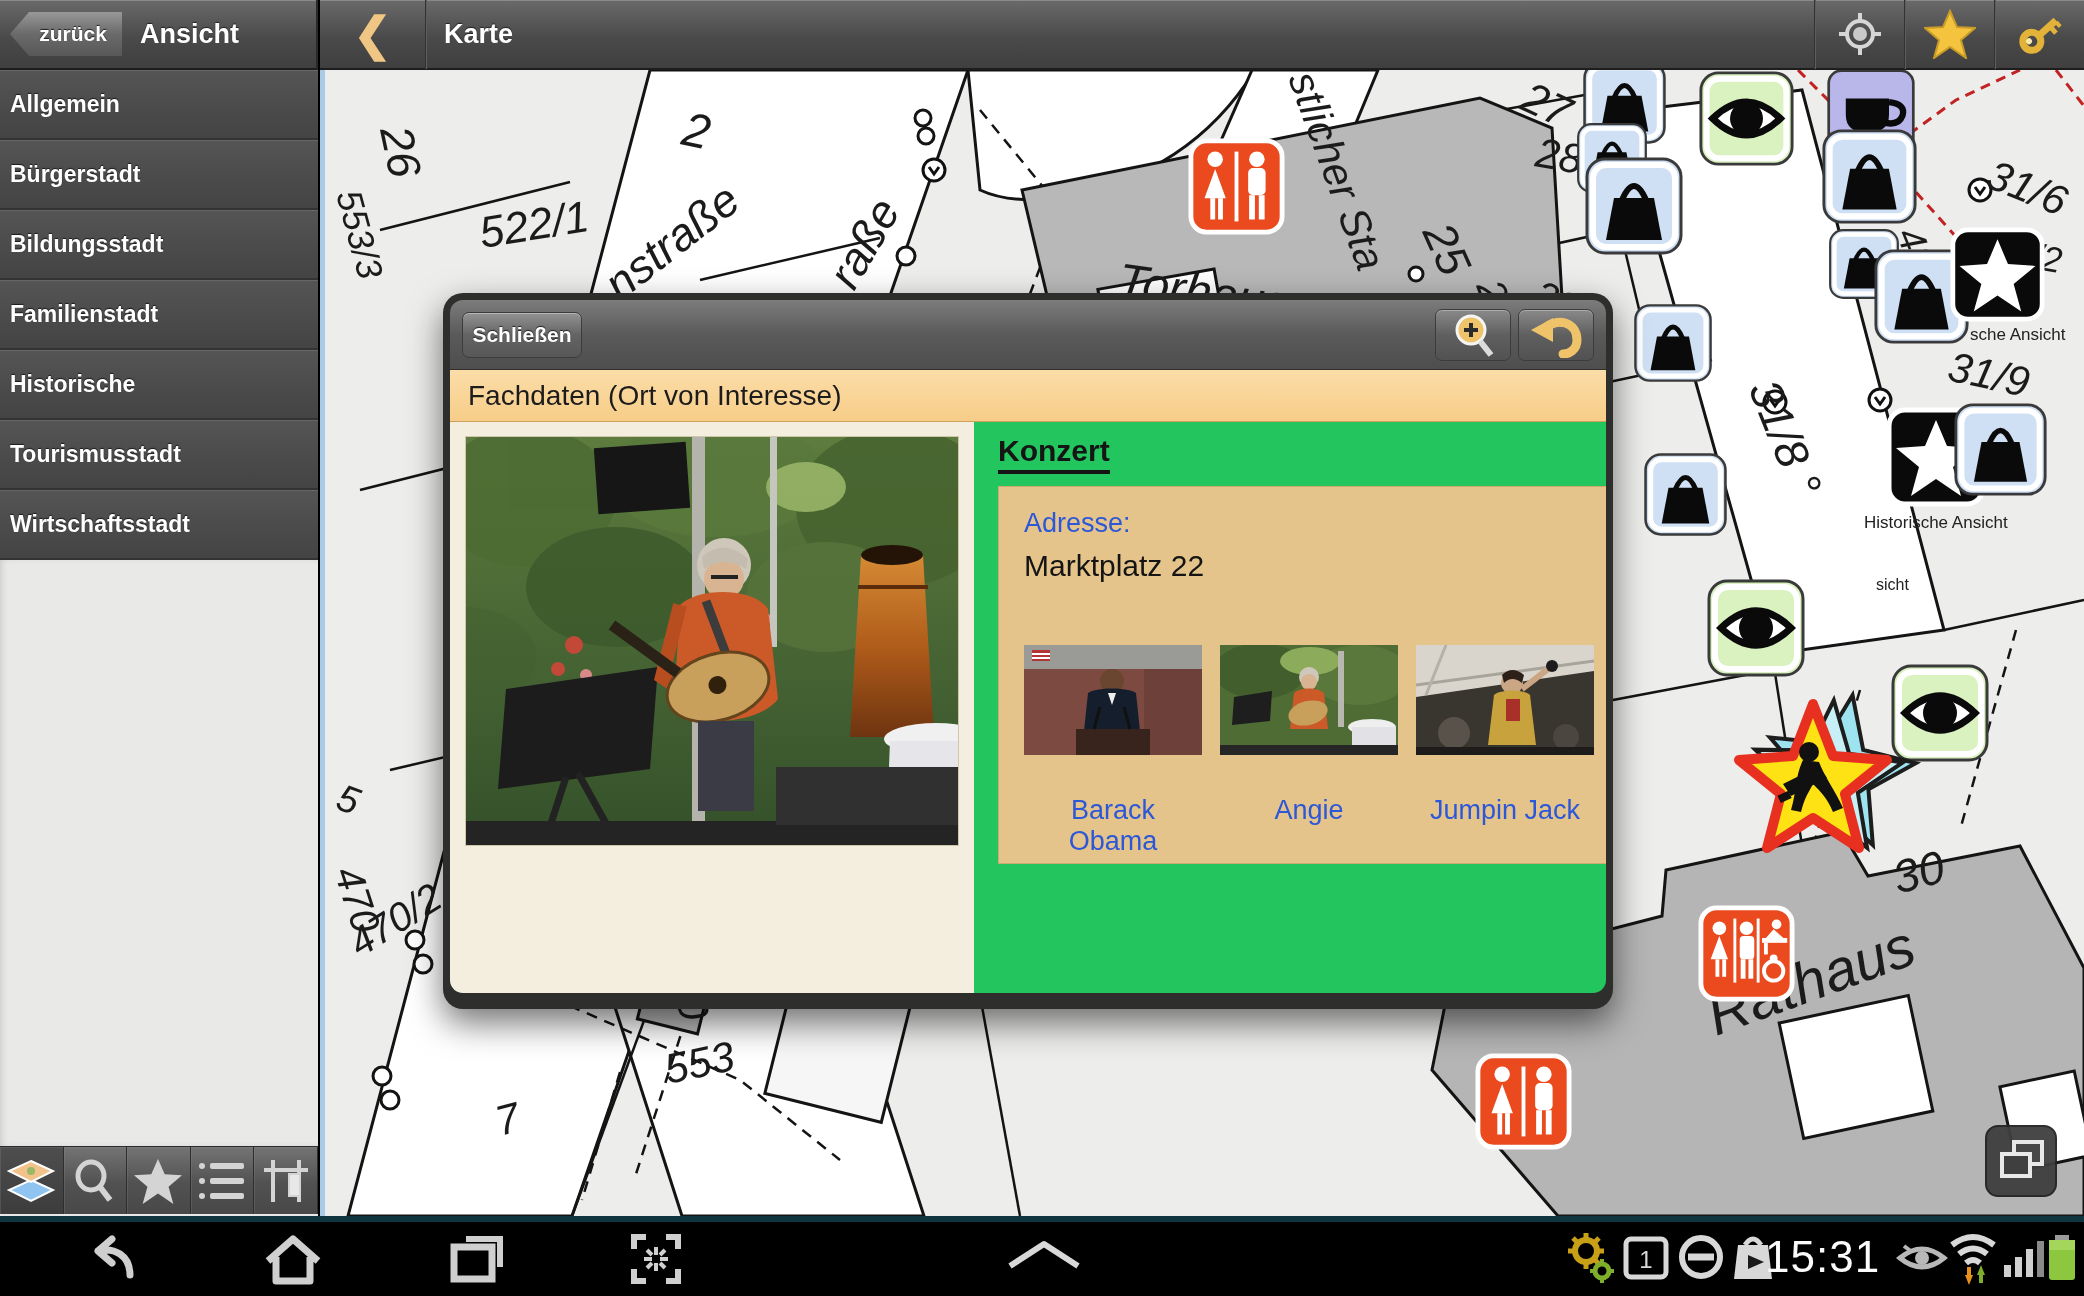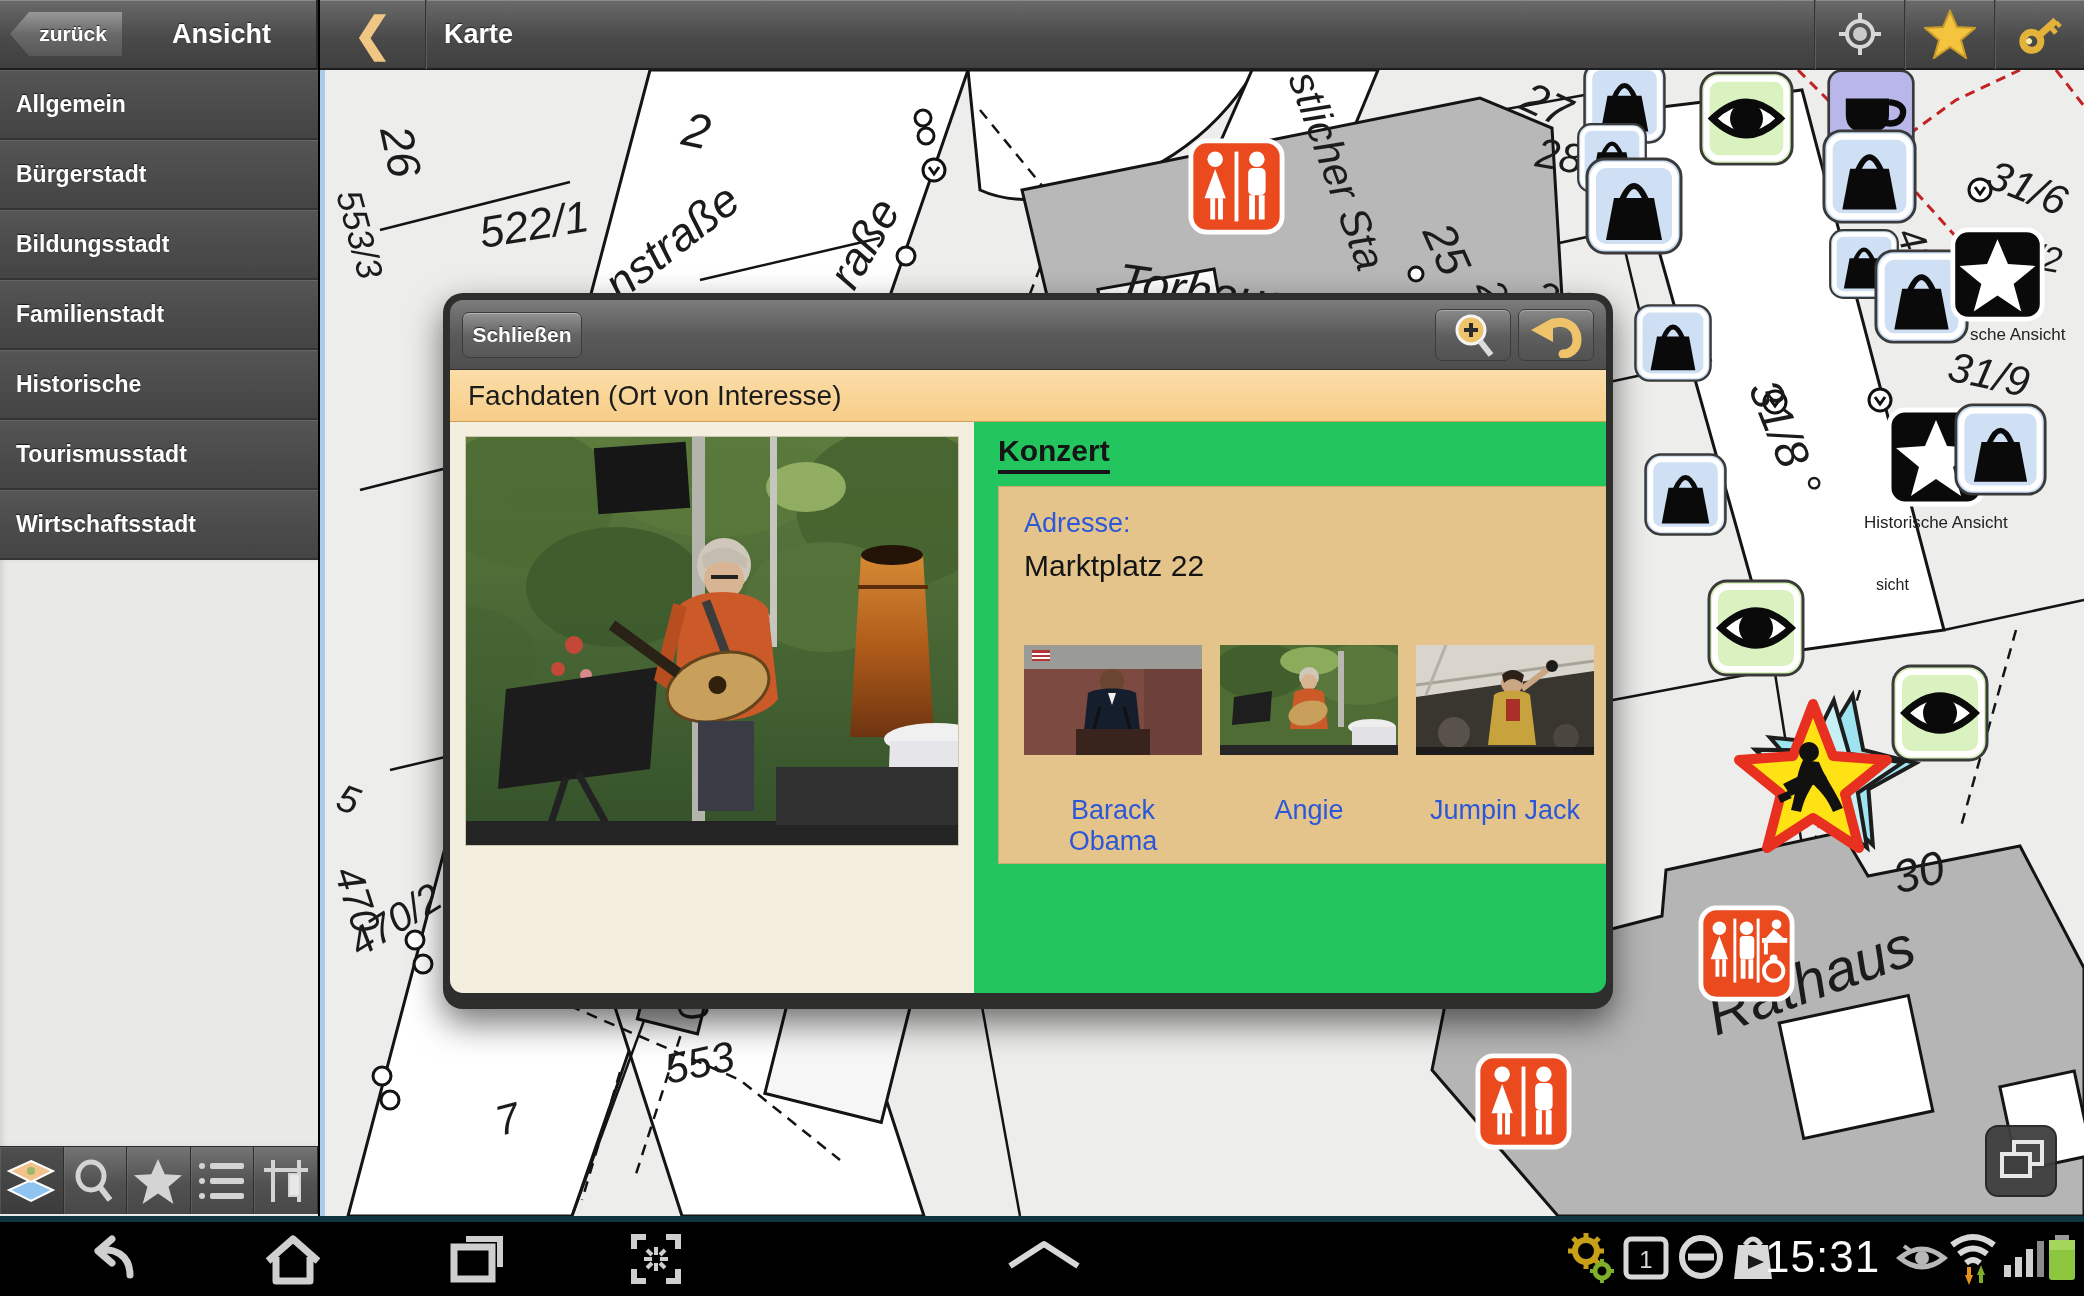--- a/index.html
+++ b/index.html
@@ -2,31 +2,31 @@
 <html><head>
 <meta charset="utf-8">
 <style>
   html,body{margin:0;padding:0;background:#000;}
   *{box-sizing:border-box;font-family:"Liberation Sans",sans-serif;}
   .screen{position:relative;width:2084px;height:1296px;background:#000;overflow:hidden;}
   .abs{position:absolute;}
 
   
   .topbar{top:0;height:70px;background:linear-gradient(#6a6a6a,#4a4a4a 55%,#3f3f3f);border-bottom:2px solid #1d1d1d;box-shadow:inset 0 1px 0 #8a8a8a;}
-  .topbar-left{left:0;width:318px;border-right:2px solid #2a2a2a;display:flex;align-items:center;gap:32px;}
+  .topbar-left{left:0;width:318px;border-right:2px solid #2a2a2a;display:flex;align-items:center;}
   .topbar-map{left:320px;width:1764px;display:flex;align-items:center;}
   .btn-back{margin-left:10px;width:112px;height:44px;background:linear-gradient(#989898,#6a6a6a 50%,#585858);clip-path:polygon(17% 0,100% 0,100% 100%,17% 100%,0 50%);color:#fff;font-size:21px;font-weight:bold;display:flex;align-items:center;justify-content:center;padding-left:14px;text-shadow:0 -1px 1px #222;}
   .bar-title{color:#fff;font-size:27px;font-weight:bold;margin-left:18px;text-shadow:0 -1px 1px #222;}
   .chevron-back{width:106px;height:70px;display:flex;align-items:center;justify-content:center;color:#efc684;font-size:46px;font-weight:bold;border-right:1px solid #333;box-shadow:1px 0 0 #5d5d5d;}
   .hdr-iconbtn{width:90px;height:70px;display:flex;align-items:center;justify-content:center;border-left:1px solid #333;box-shadow:inset 1px 0 0 #5d5d5d;}
   .hdr-right{margin-left:auto;display:flex;}
 
   
   .sidebar{left:0;top:70px;width:318px;height:1146px;background:#e8e8e6;}
-  .side-item{height:70px;background:linear-gradient(#555,#4a4a4a 60%,#444);border-bottom:2px solid #333;box-shadow:inset 0 1px 0 #666;color:#fff;font-size:23px;font-weight:bold;display:flex;align-items:center;padding-left:16px;text-shadow:0 -1px 1px #1a1a1a;}
+  .side-item{height:70px;background:linear-gradient(#555,#4a4a4a 60%,#444);border-bottom:2px solid #333;box-shadow:inset 0 1px 0 #666;color:#fff;font-size:23px;font-weight:bold;display:flex;align-items:center;padding-left:10px;text-shadow:0 -1px 1px #1a1a1a;}
   .side-empty{height:586px;background:#e9e9e7;box-shadow:inset 4px 0 8px -4px #00000030;}
   .side-toolbar{height:68px;display:flex;border-top:1px solid #2c2c2c;}
   .tool-btn{flex:1;background:linear-gradient(#747474,#515151 55%,#484848);border-right:1px solid #2e2e2e;box-shadow:inset 1px 1px 0 #8a8a8a40;display:flex;align-items:center;justify-content:center;}
   .tool-btn.sel{background:linear-gradient(#4e4e4e,#3c3c3c);}
 
   
   .map-wrap{left:320px;top:70px;width:1764px;height:1146px;background:#ededec;}
 
   
   .dialog{left:443px;top:293px;width:1170px;height:716px;background:#2e2e2c;border-radius:20px;box-shadow:0 14px 34px rgba(0,0,0,.55);padding:7px 7px 16px 7px;z-index:30;}

